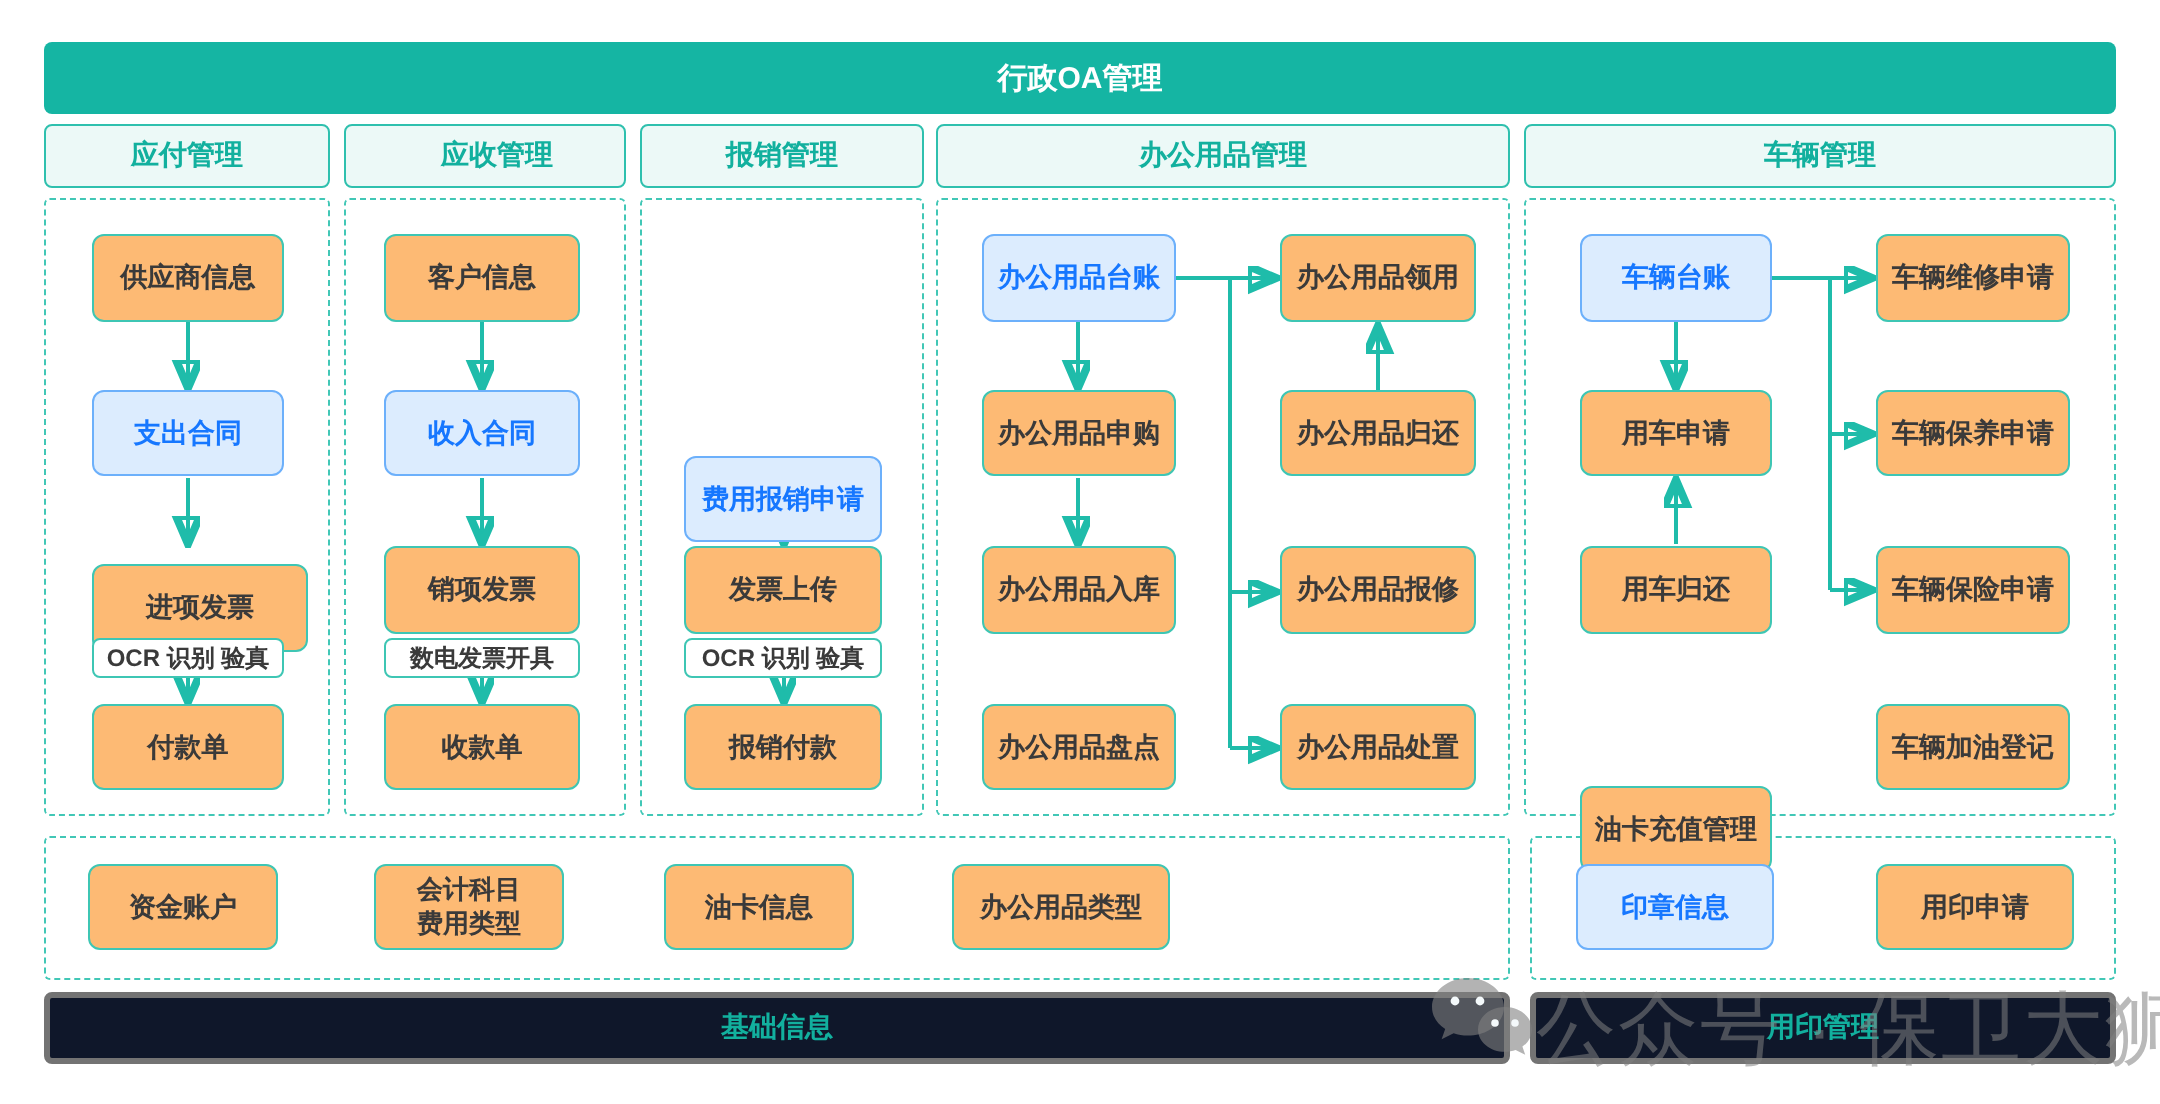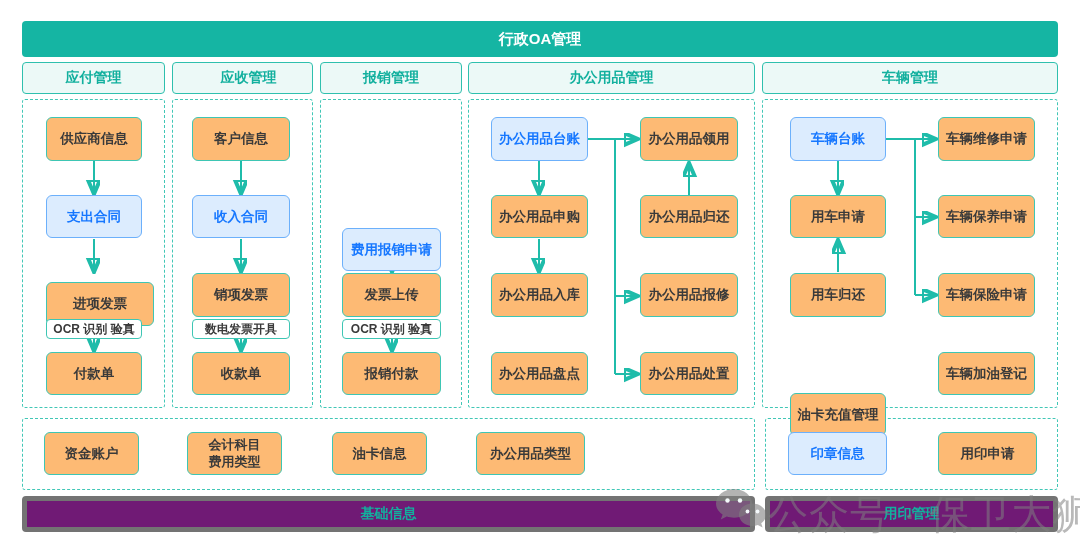--- a/index.html
+++ b/index.html
@@ -22,21 +22,21 @@
   
   .box{background:#fdba74;border:1px solid #3ec6b4;border-radius:6px;color:#3a3a3a;
     font-size:13.5px;font-weight:600;display:flex;align-items:center;justify-content:center;
     text-align:center;z-index:2;line-height:1.3;}
   .box.hl{background:#dcecfe;border:1px solid #6cb0fb;color:#1677ff;}
   .strip{background:#ffffff;border:1px solid #3ec6b4;border-radius:4px;color:#3a3a3a;
     font-size:12px;font-weight:600;display:flex;align-items:center;justify-content:center;z-index:2;}
   .pre{white-space:pre-line;}
 
   
-  .bot-banner{background:#701a75;border:5px solid #737373;border-radius:4px;color:#12b09e;
+  .bot-banner{background:#0f172a;border:3px solid #737373;border-radius:4px;color:#12b09e;
     font-size:14px;font-weight:bold;display:flex;align-items:center;justify-content:center;z-index:2;}
 
   
   #arrows{position:absolute;left:0;top:0;z-index:1;pointer-events:none;}
   #arrows path{stroke:#1fbcaa;stroke-width:2;fill:none;}
 
   
   .wm-text{color:rgba(128,128,128,0.55);font-size:40px;font-weight:400;letter-spacing:1px;
     z-index:5;white-space:nowrap;}
   .wm-icon{z-index:5;}

